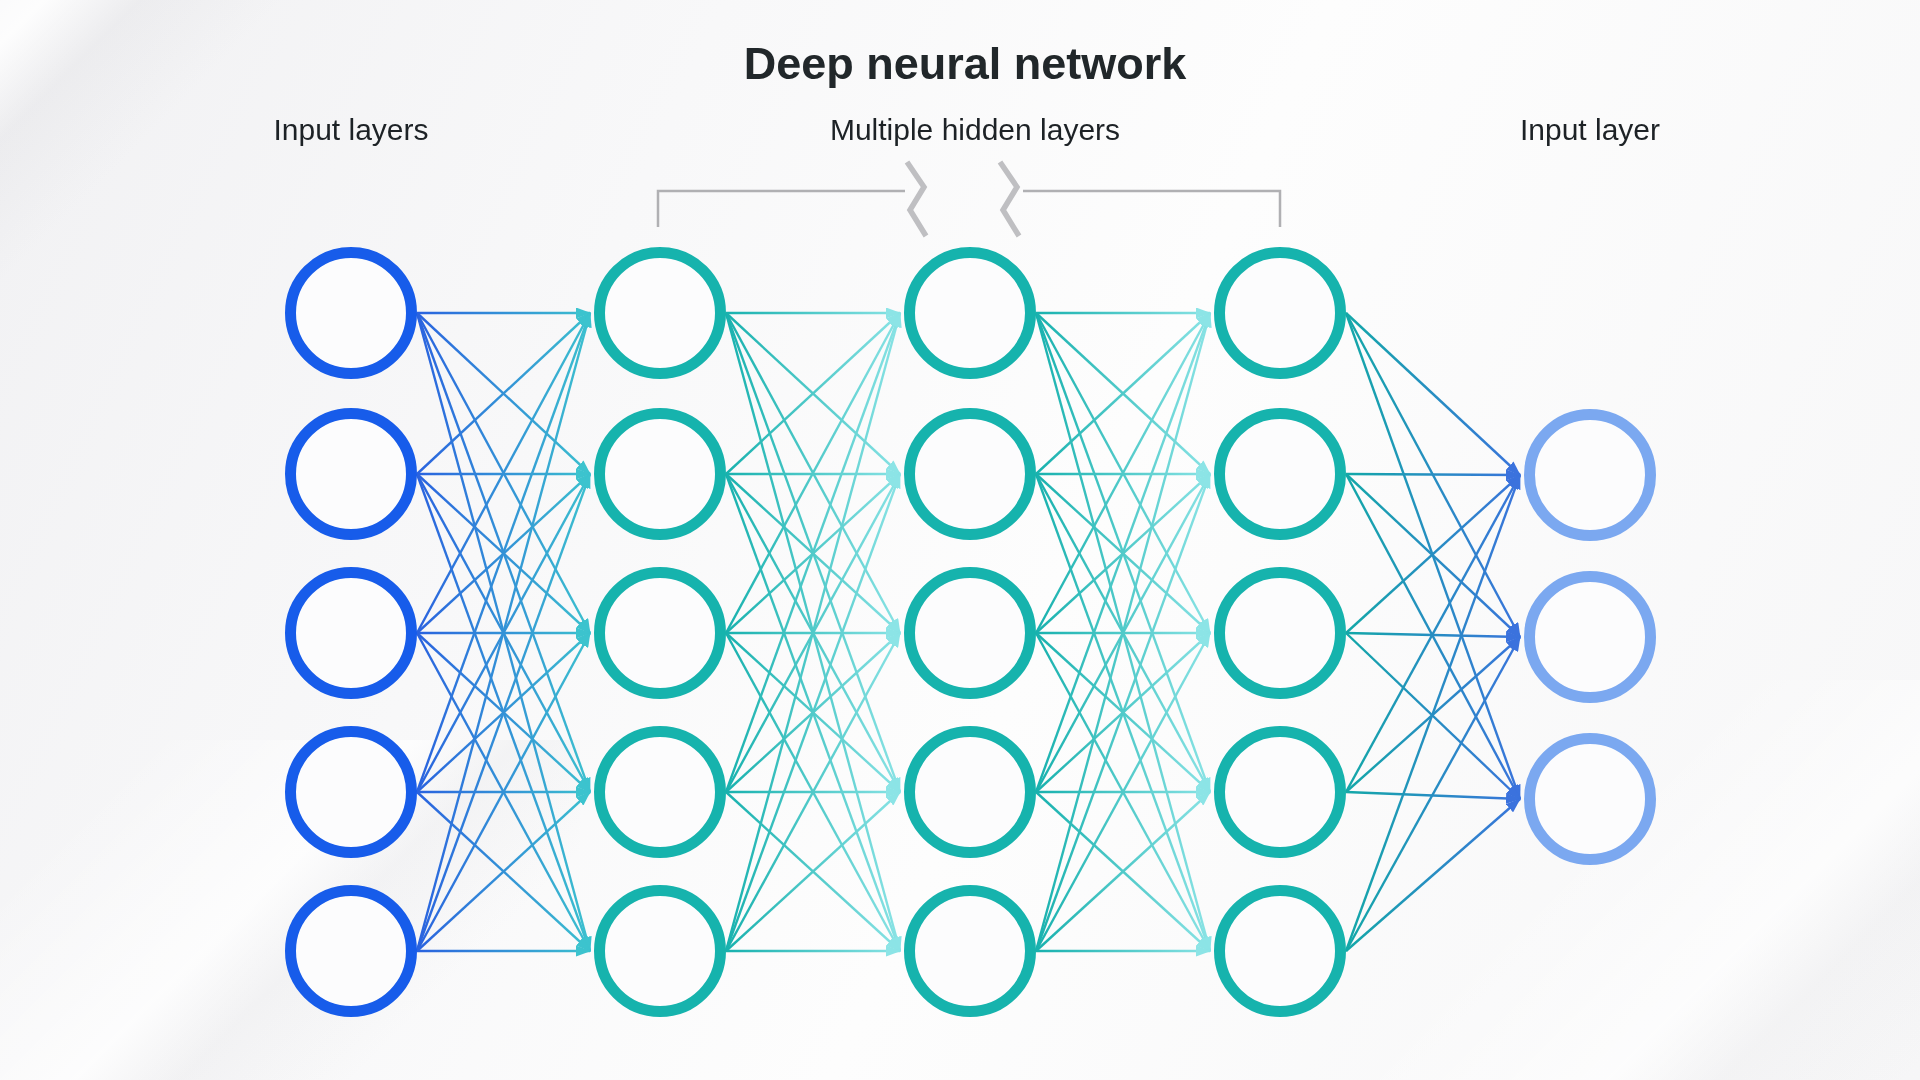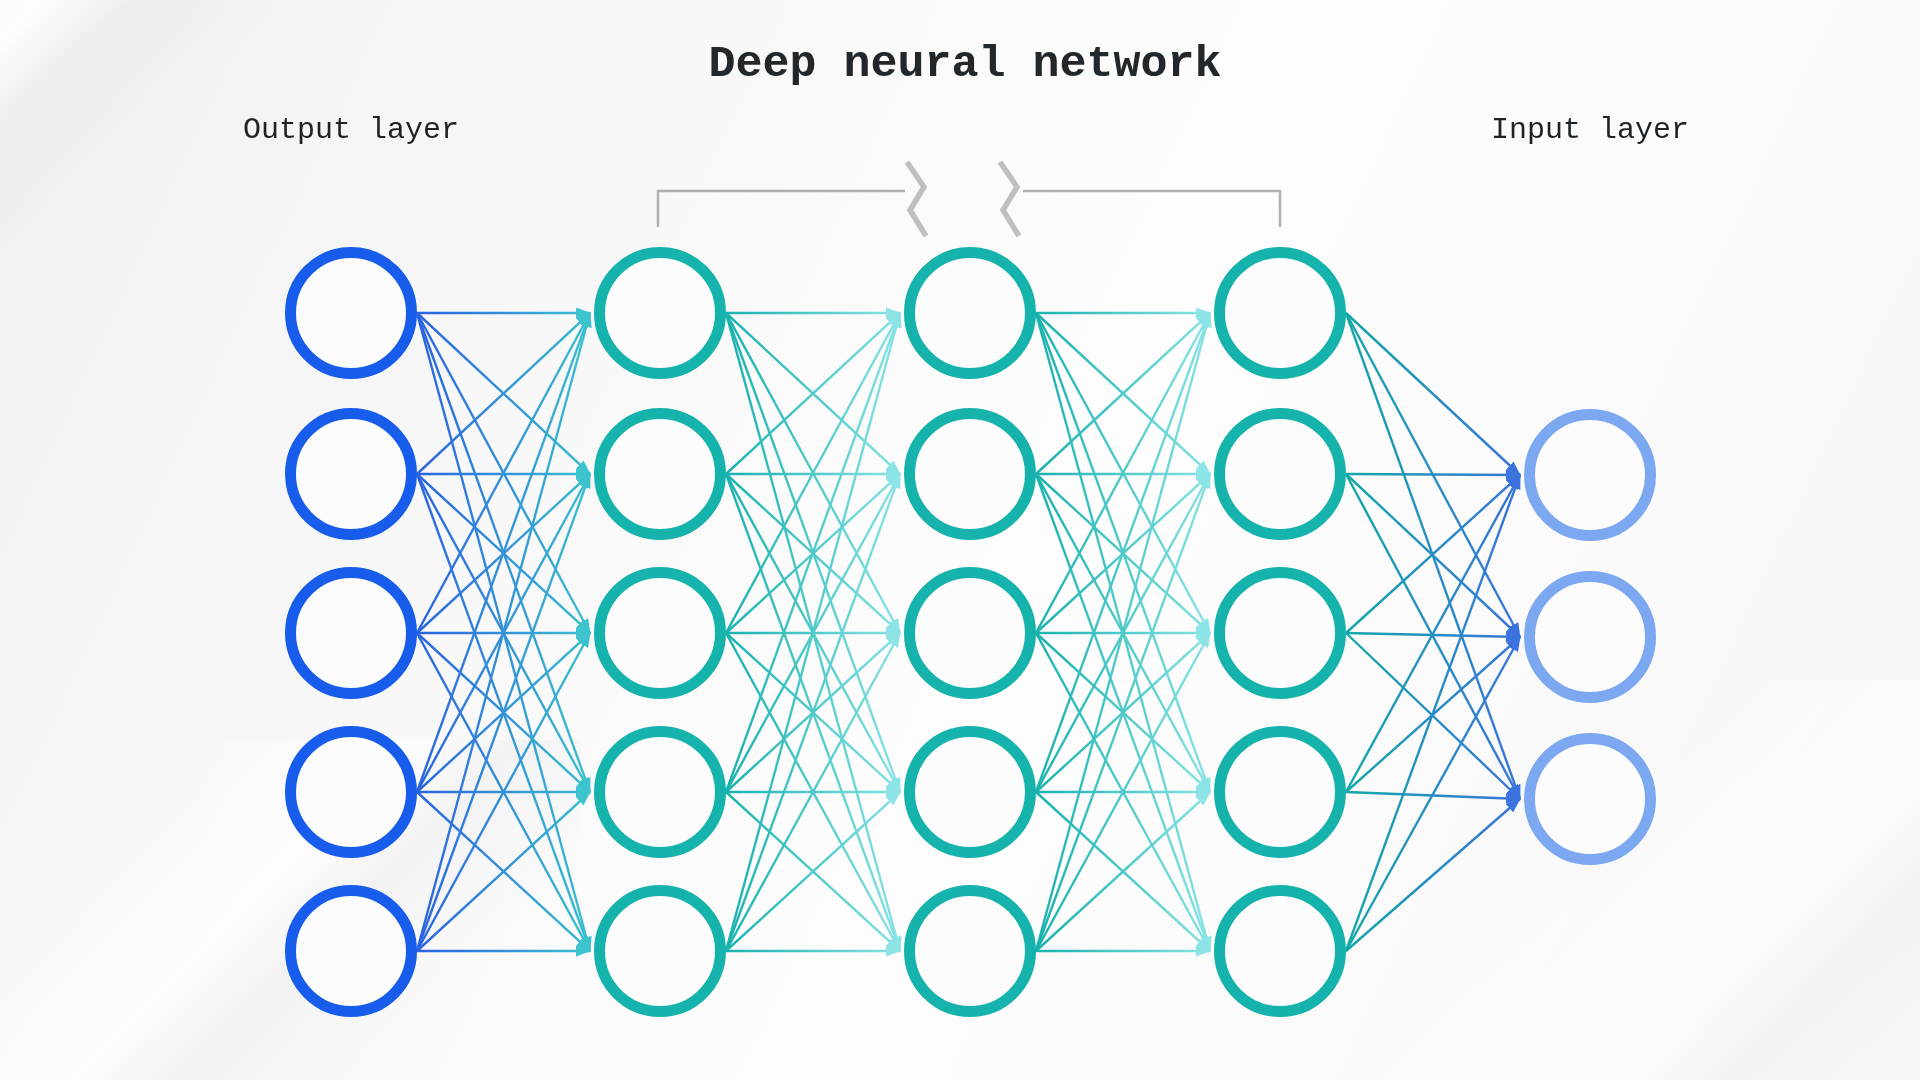--- a/index.html
+++ b/index.html
@@ -5,21 +5,20 @@
   html,body{margin:0;padding:0;}
   body{
     width:1920px;height:1080px;overflow:hidden;
     font-family:"Liberation Sans", sans-serif;
     background:#f6f6f7;
   }
   .stage{
     position:relative;width:1920px;height:1080px;
     background:linear-gradient(115deg,#f1f1f3 0%,#f8f8f9 30%,#fdfdfd 55%,#f6f6f7 100%);
     overflow:hidden;
-    font-family:Liberation Mono, monospace;
   }
   .streak{position:absolute;pointer-events:none;}
   .streak.tl{
     left:-260px;top:-200px;width:700px;height:500px;
     background:linear-gradient(135deg,rgba(255,255,255,0) 20%,rgba(255,255,255,.85) 42%,rgba(210,210,214,.18) 50%,rgba(255,255,255,0) 62%);
     transform:rotate(0deg);
   }
   .streak.bl{
     left:-180px;bottom:-220px;width:760px;height:560px;
     background:linear-gradient(135deg,rgba(255,255,255,0) 25%,rgba(255,255,255,.7) 45%,rgba(208,208,212,.15) 53%,rgba(255,255,255,0) 66%);
@@ -41,21 +40,22 @@
 </head>
 <body>
 
 <div class="stage">
   <div class="streak tl"></div>
   <div class="streak bl"></div>
   <div class="streak br"></div>
 
   <h1 class="diagram-title">Deep neural network</h1>
 
-  <div class="layer-label" style="left: 351px; top: 130px;">Output layer</div>
+  <div class="layer-label" style="left: 351px; top: 130px;">Input layers</div>
+  <div class="layer-label" style="left: 975px; top: 130px;">Multiple hidden layers</div>
   <div class="layer-label" style="left: 1590px; top: 130px;">Input layer</div>
 
   <svg id="net" class="net" width="1920" height="1080" viewBox="0 0 1920 1080">
       <defs>
         <linearGradient id="g0" gradientUnits="userSpaceOnUse" x1="417" y1="0" x2="594" y2="0">
           <stop offset="0" stop-color="#2a62df"></stop>
           <stop offset="1" stop-color="#3cc3ce"></stop>
         </linearGradient>
         <marker id="m0" markerUnits="userSpaceOnUse" markerWidth="15" markerHeight="11" refX="14" refY="5.5" orient="auto">
           <path d="M0,0 L15,5.5 L0,11 Z" fill="#3cc3ce"></path>

